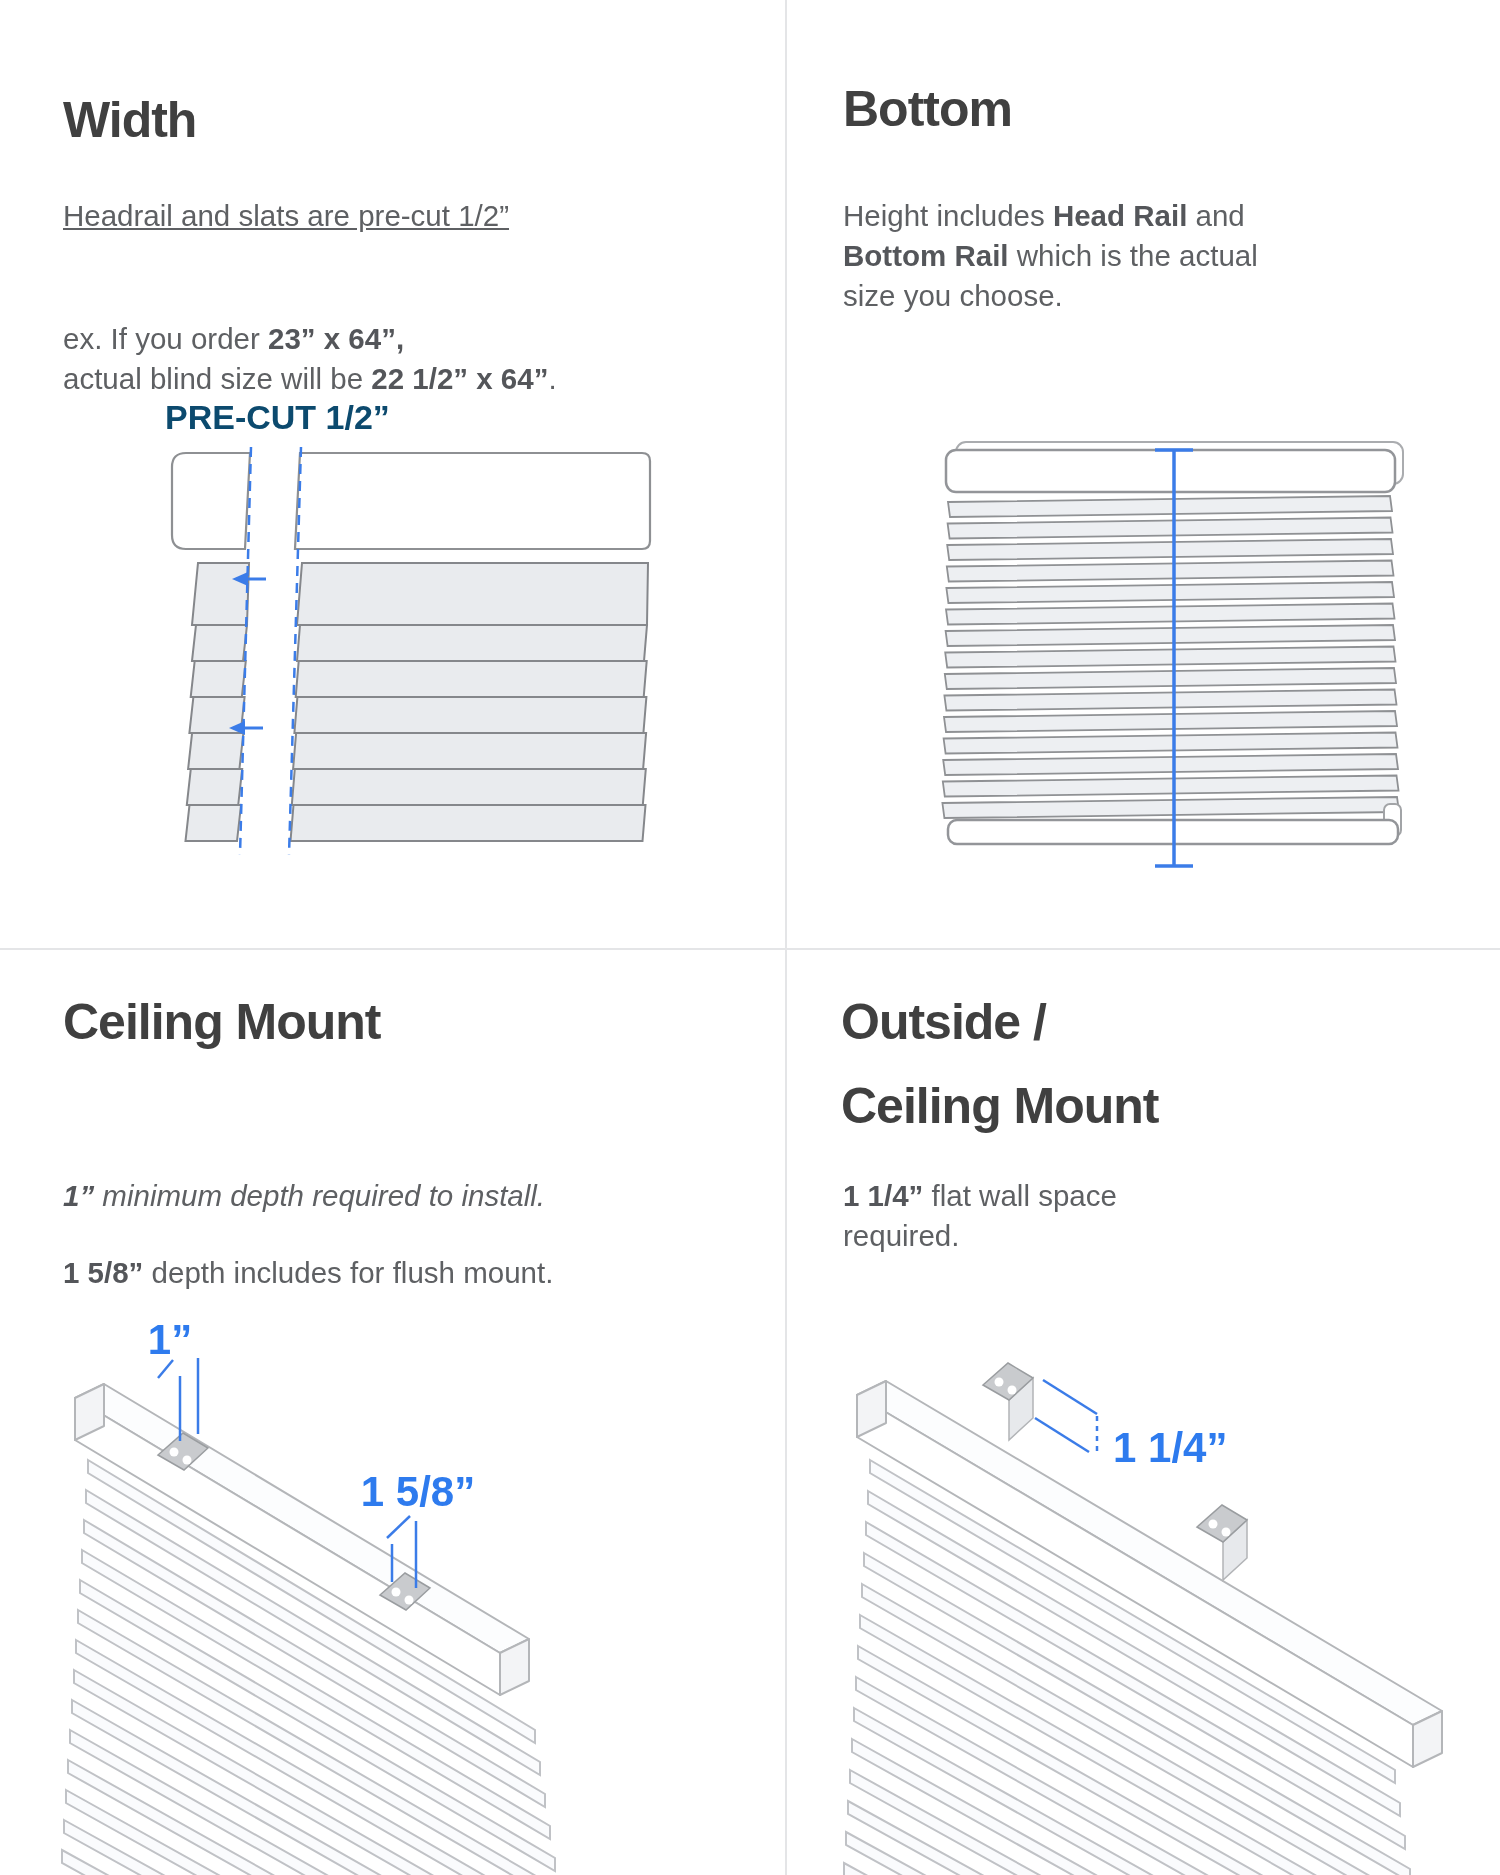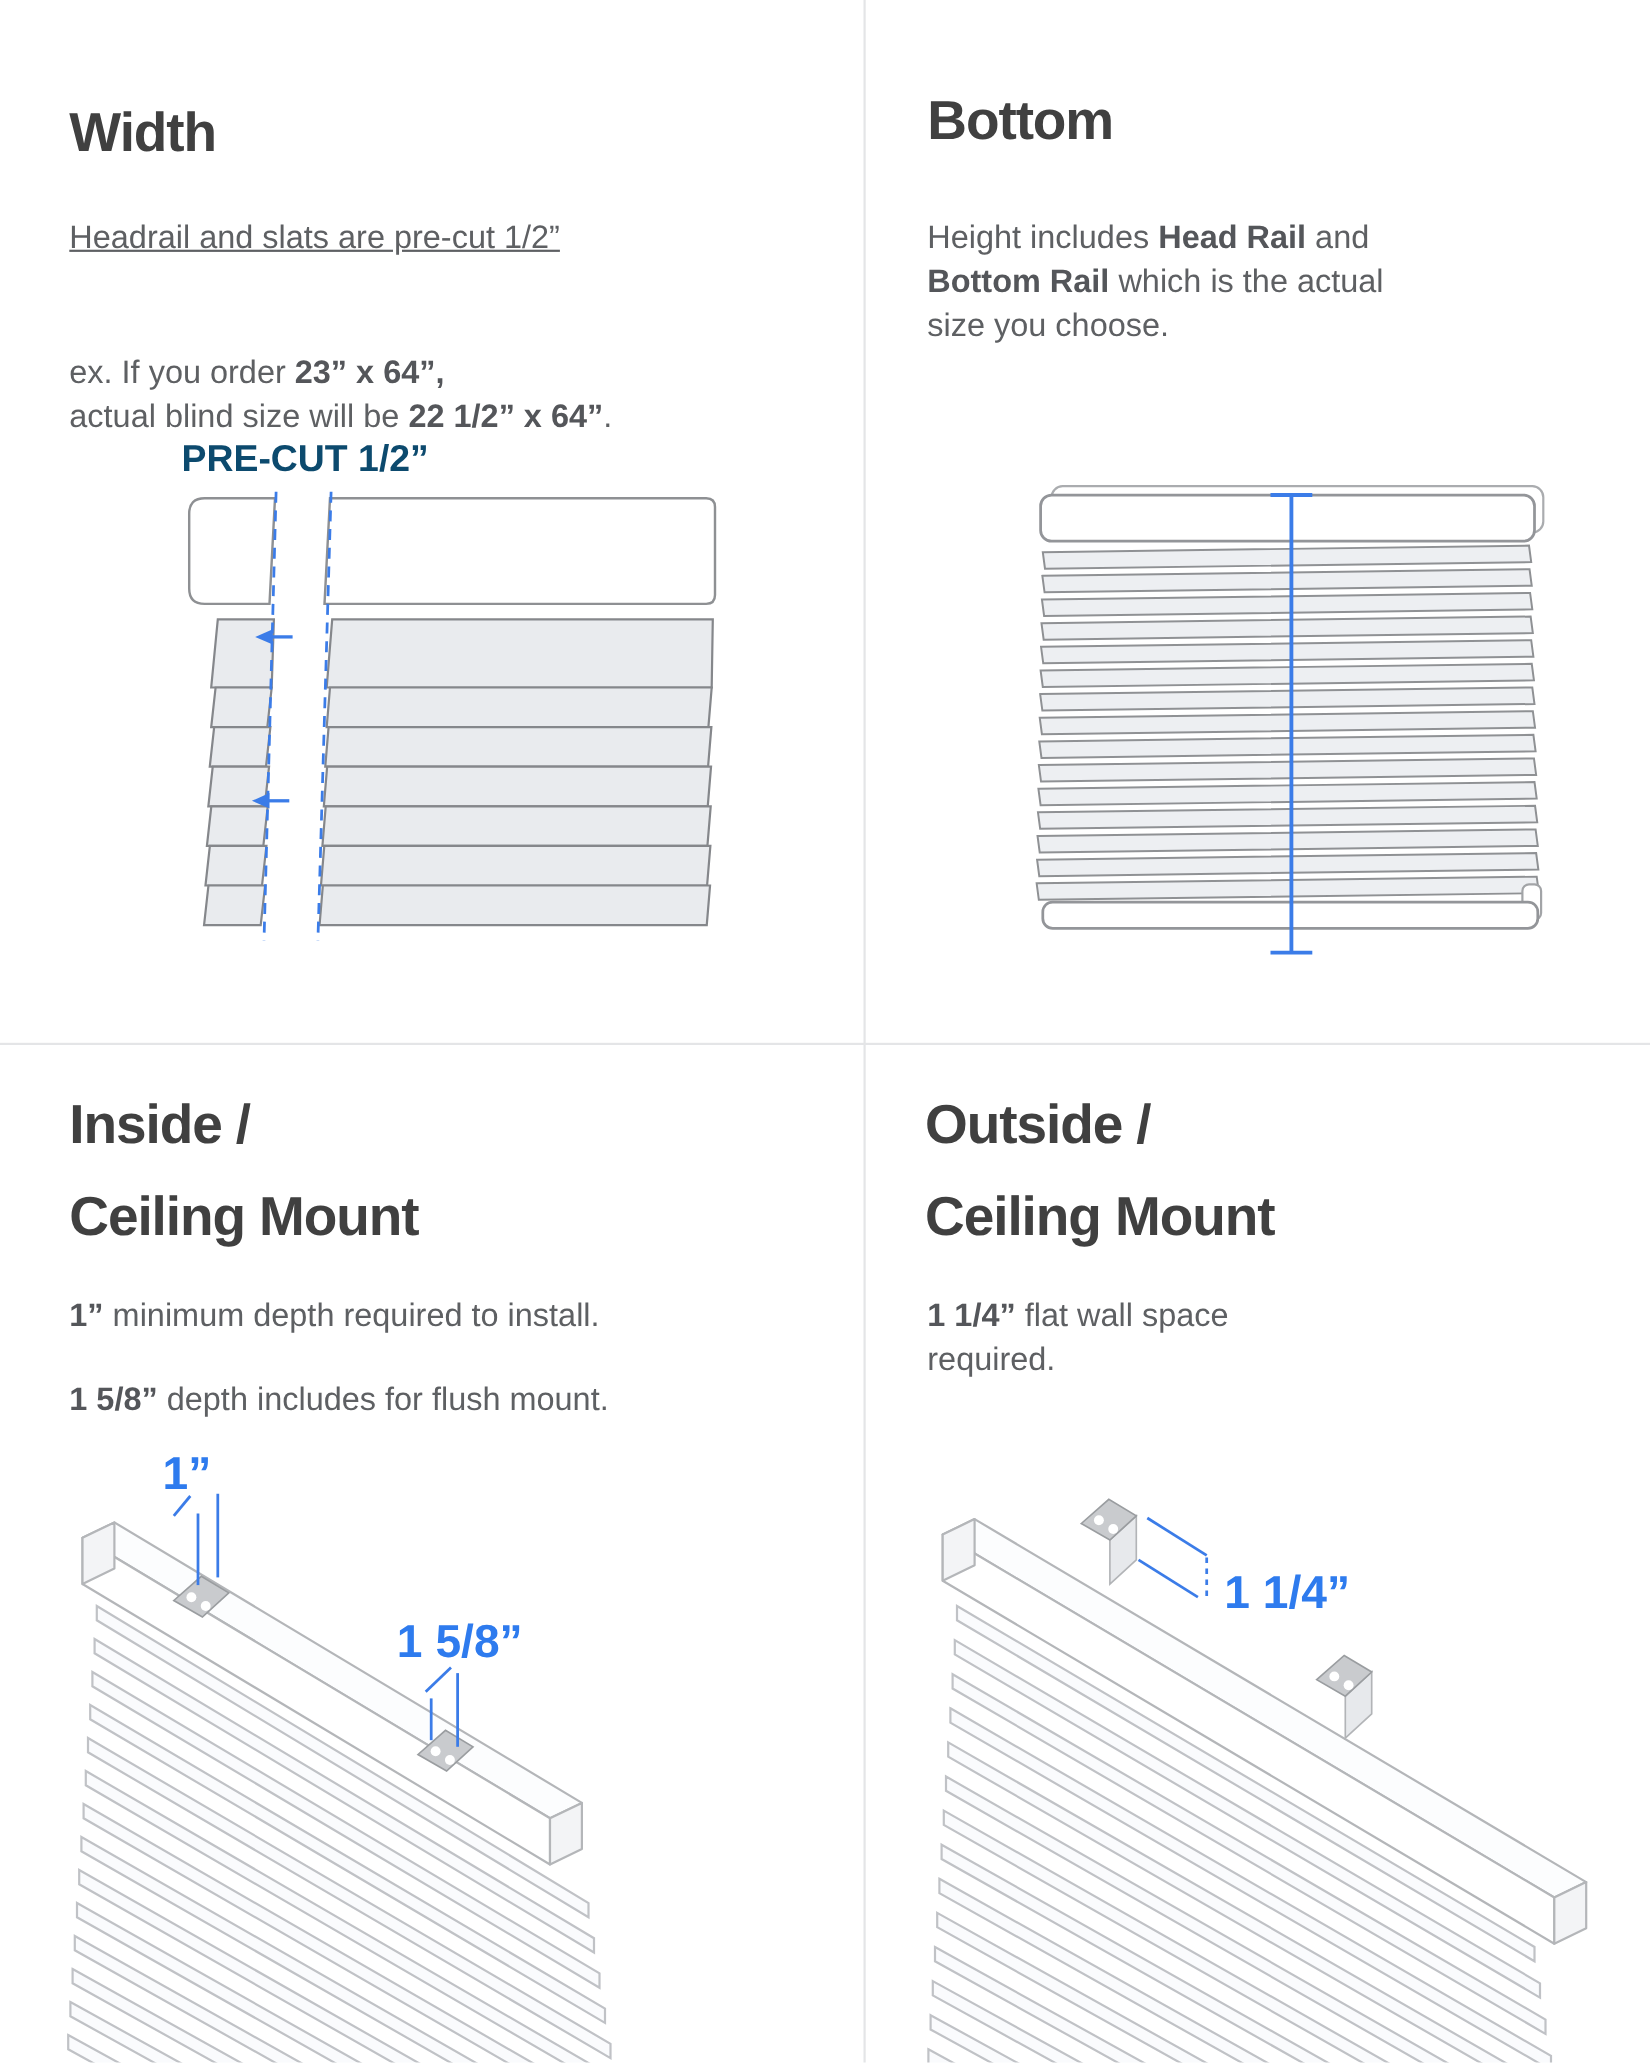--- a/index.html
+++ b/index.html
@@ -143,25 +143,24 @@
     <g>
       <line class="measure" x1="236" y1="12" x2="236" y2="428" style="stroke-width:3.5"></line>
       <line class="measure" x1="217" y1="12" x2="255" y2="12" style="stroke-width:3.5"></line>
       <line class="measure" x1="217" y1="428" x2="255" y2="428" style="stroke-width:3.5"></line>
     </g>
   </svg>
 </section>
 
 <section>
   <h1 class="quad-title" style="left:63px;top:980px;">
-    <span style="display:block">Inside /</span>
     <span style="display:block">Ceiling Mount</span>
   </h1>
 
-  <p class="body-text" style="left:63px;top:1176px;">
+  <p class="body-text" style="left:63px;top:1176px;font-style:italic;">
     <b>1”</b><span> minimum depth required to install.</span>
   </p>
   <p class="body-text" style="left:63px;top:1253px;">
     <b>1 5/8”</b><span> depth includes for flush mount.</span>
   </p>
 
   <svg class="diagram" style="left:30px;top:1310px;" width="725" height="565" viewBox="0 0 725 565">
 
     <g class="slats-3d">
         <polygon points="58,150 505,420 505,433 58,163"></polygon>

